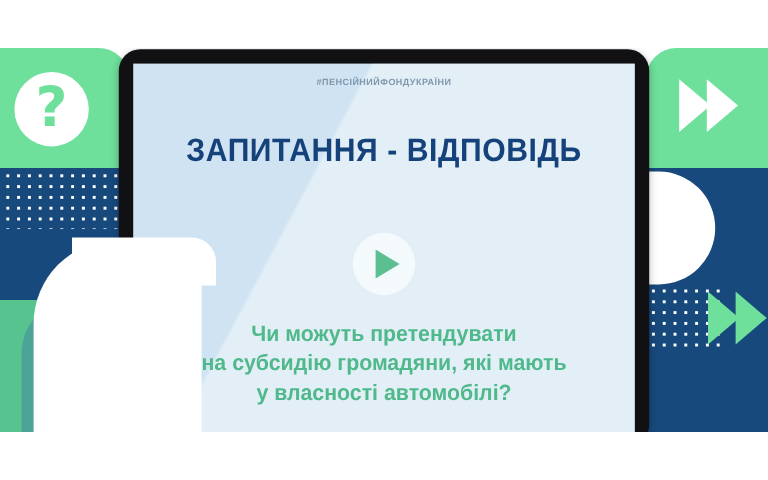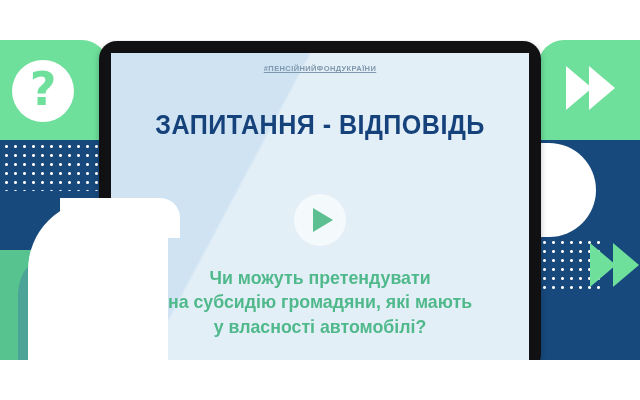--- a/index.html
+++ b/index.html
@@ -241,21 +241,20 @@
   .hashtag {
     position: absolute;
     left: 0;
     right: 0;
     top: 11px;
     font-size: 7.5px;
     letter-spacing: .4px;
     font-weight: bold;
     color: #7f98ad;
     font-family: "Liberation Sans", sans-serif;
-    text-decoration: underline;
   }
 
   .headline {
     position: absolute;
     left: 0;
     right: 0;
     top: 57px;
     font-size: 27px;
     font-weight: bold;
     letter-spacing: .5px;

